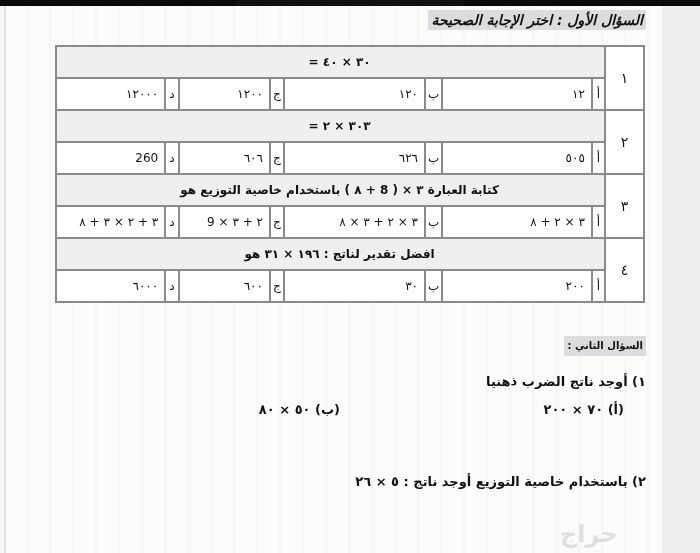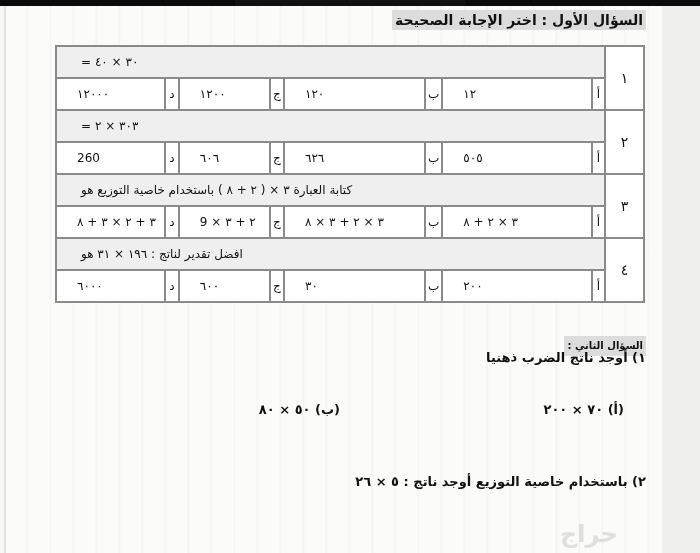--- a/index.html
+++ b/index.html
@@ -23,35 +23,35 @@
       #fbfbfa;
     border-left:2px solid #e2e2e2;
   }
   .page::after {
     content:""; position:absolute; right:-40px; top:0; width:40px; height:547px;
     background:#efefee;
   }
   .heading {
     position:absolute; right:54px; top:10px;
     background:#dcdcdc; padding:0 3px;
-    font-weight:bold; font-size:14px; direction:rtl; line-height:20px;
+    font-weight:bold; font-size:14px; direction:rtl; line-height:20px;font-style:italic;
   }
   table.q {
     position:absolute; left:55px; top:45px; width:590px;
     border-collapse:collapse; direction:rtl;
     font-size:12px;
   }
   table.q td {
     border:2px solid #8a8a8a; height:30px; padding:0 6px; background:#fff;
     vertical-align:middle;
   }
   table.q td.num { width:28px; text-align:center; font-size:14px; }
-  table.q td.stem { background:#efefef; font-weight:normal; font-size:12px; text-align:left;padding-left:24px; }
+  table.q td.stem { background:#efefef; font-weight:bold; font-size:12px; text-align:center;padding-left:24px; }
   table.q td.lbl { width:8px; text-align:center; padding:0 2px; }
-  table.q td.val { text-align:left;padding-left:20px; }
+  table.q td.val { text-align:right;padding-left:20px; }
   .sec2-title {
     position:absolute; right:54px; top:336px; background:#dcdcdc; padding:0 3px;
     font-weight:bold; font-size:10px; direction:rtl; line-height:20px;
   }
   .line {
     position:absolute; font-weight:bold; font-size:13px; direction:rtl; line-height:20px; white-space:nowrap;
   }
   .watermark {
     position:absolute; left:560px; top:520px; font-size:24px; font-weight:bold;
     color:rgba(200,200,200,0.55); direction:rtl;
@@ -96,21 +96,21 @@
       <td class="lbl">ب</td>
       <td class="val">٦٢٦</td>
       <td class="lbl">ج</td>
       <td class="val">٦٠٦</td>
       <td class="lbl">د</td>
       <td class="val">260</td>
     </tr>
 
     <tr>
       <td class="num" rowspan="2">٣</td>
-      <td class="stem" colspan="8">كتابة العبارة ٣ × ( ٢ + ٨ ) باستخدام خاصية التوزيع هو</td>
+      <td class="stem" colspan="8">كتابة العبارة ٣ × ( 8 + ٨ ) باستخدام خاصية التوزيع هو</td>
     </tr>
     <tr>
       <td class="lbl">أ</td>
       <td class="val">٣ × ٢ + ٨</td>
       <td class="lbl">ب</td>
       <td class="val">٣ × ٢ + ٣ × ٨</td>
       <td class="lbl">ج</td>
       <td class="val">٢ + ٣ × 9</td>
       <td class="lbl">د</td>
       <td class="val">٣ + ٢ × ٣ + ٨</td>
@@ -128,19 +128,19 @@
       <td class="lbl">ج</td>
       <td class="val">٦٠٠</td>
       <td class="lbl">د</td>
       <td class="val">٦٠٠٠</td>
     </tr>
   </tbody>
 </table>
 
 <div class="sec2-title">السؤال الثاني :</div>
 
-<div class="line" style="right:54px; top:348px;">١) أوجد ناتج الضرب ذهنيا</div>
+<div class="line" style="right:54px; top:372px;">١) أوجد ناتج الضرب ذهنيا</div>
 <div class="line" style="right:76px; top:400px;">(أ) ٧٠ × ٢٠٠</div>
 <div class="line" style="right:360px; top:400px;">(ب) ٥٠ × ٨٠</div>
 
 <div class="line" style="right:54px; top:472px;">٢) باستخدام خاصية التوزيع أوجد ناتج : ٥ × ٢٦</div>
 
 <div class="watermark">حراج</div>
 
 </body></html>

